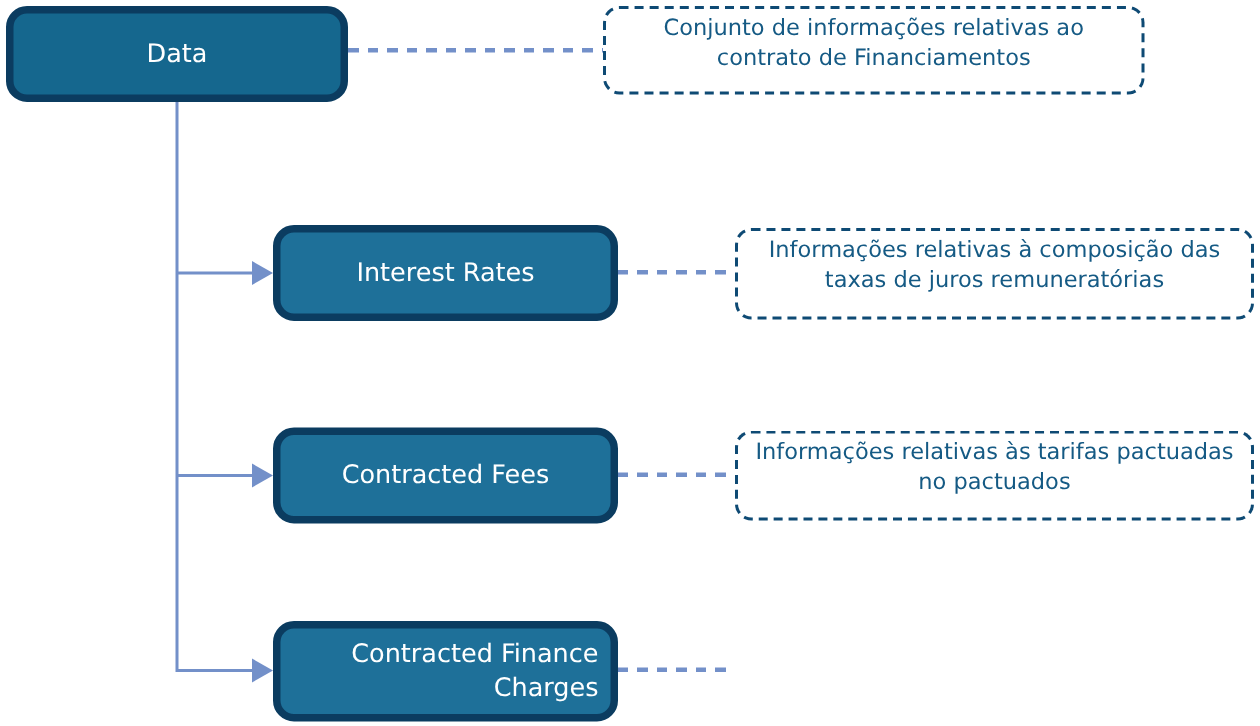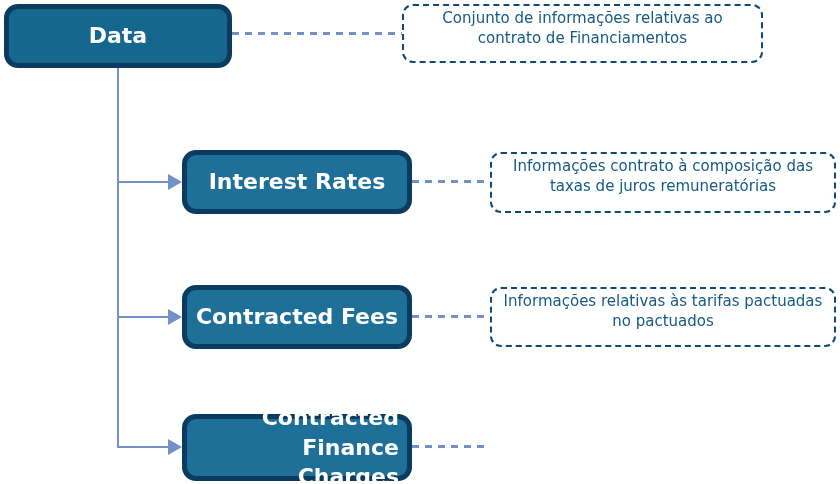--- a/index.html
+++ b/index.html
@@ -48,22 +48,22 @@
   .node{
     position:absolute;
     box-sizing:border-box;
     border:5px solid var(--node-border);
     border-radius:14px;
     display:flex;
     align-items:center;
     justify-content:center;
     text-align:center;
     color:var(--node-text);
-    font-size:22px;
-    font-weight:700;
+    font-size:17px;
+    font-weight:400;
     line-height:1.35;
     padding:0 8px;
   }
   .node.root{background:var(--root-fill);}
   .node.child{background:var(--child-fill);text-align:right;}
   
   .desc{
     position:absolute;
     box-sizing:border-box;
     border:2px dashed var(--desc-border);
@@ -114,21 +114,21 @@
 
   <div class="node child" style="left:182px;top:285px;width:230px;height:64px;">
     <span>Contracted Fees</span>
   </div>
 
   <div class="desc" style="left:402px;top:4px;width:361px;height:59px;">
     <span>Conjunto de informações relativas ao contrato de Financiamentos</span>
   </div>
 
   <div class="desc" style="left:490px;top:152px;width:346px;height:61px;">
-    <span>Informações contrato à composição das taxas de juros remuneratórias</span>
+    <span>Informações relativas à composição das taxas de juros remuneratórias</span>
   </div>
 
   <div class="desc" style="left:490px;top:287px;width:346px;height:60px;">
     <span>Informações relativas às tarifas pactuadas no pactuados</span>
   </div>
 
 
 </div>
 
 </body></html>

